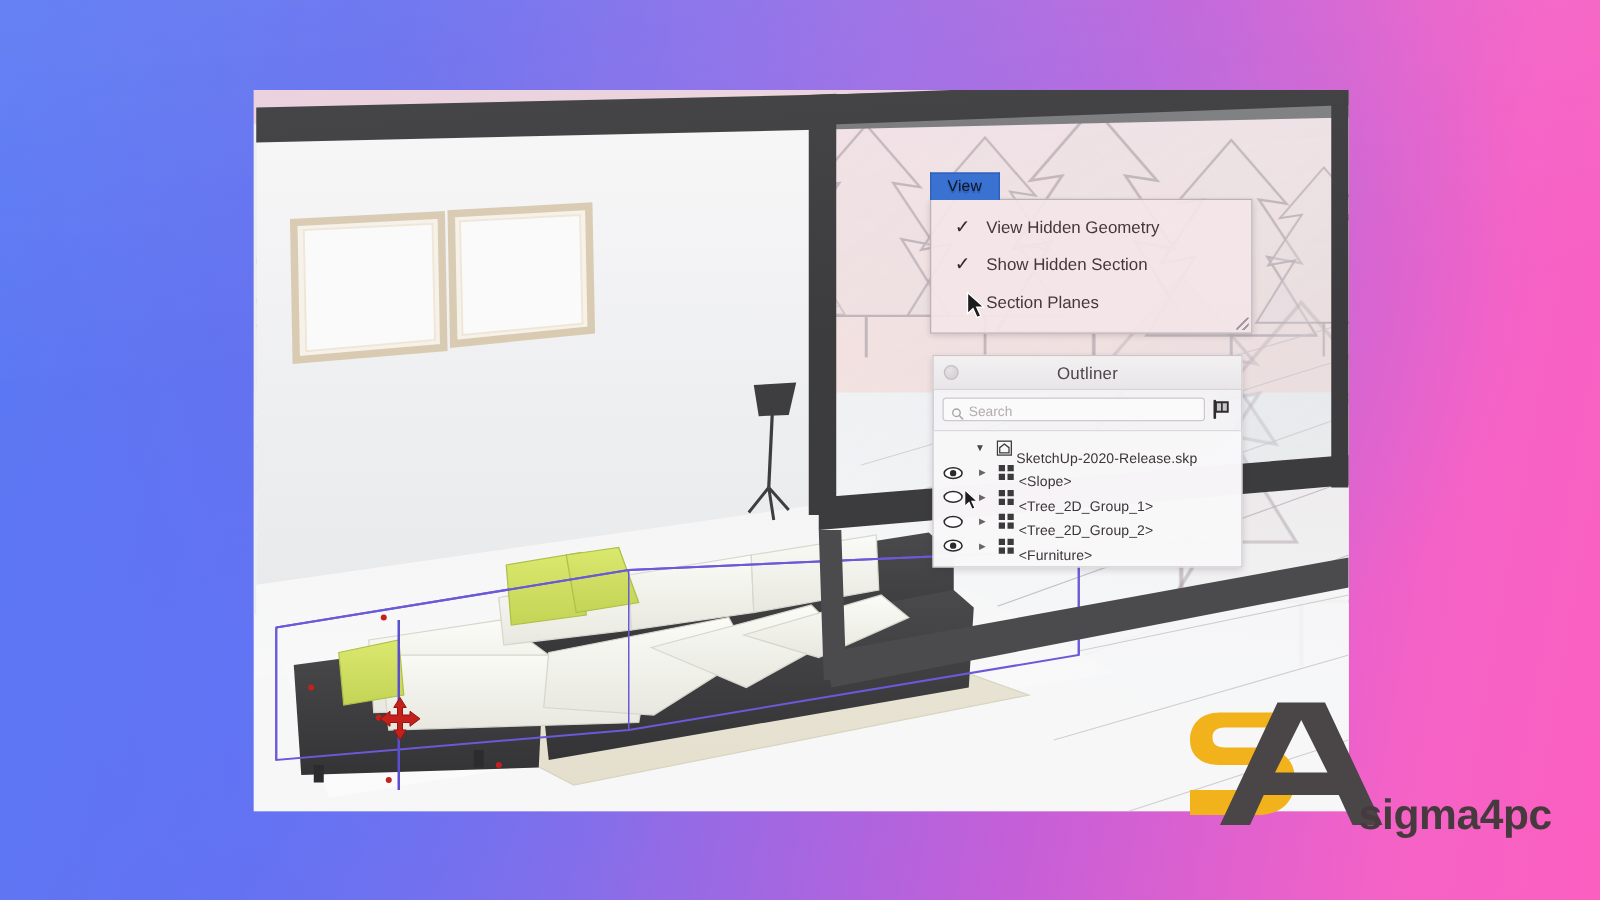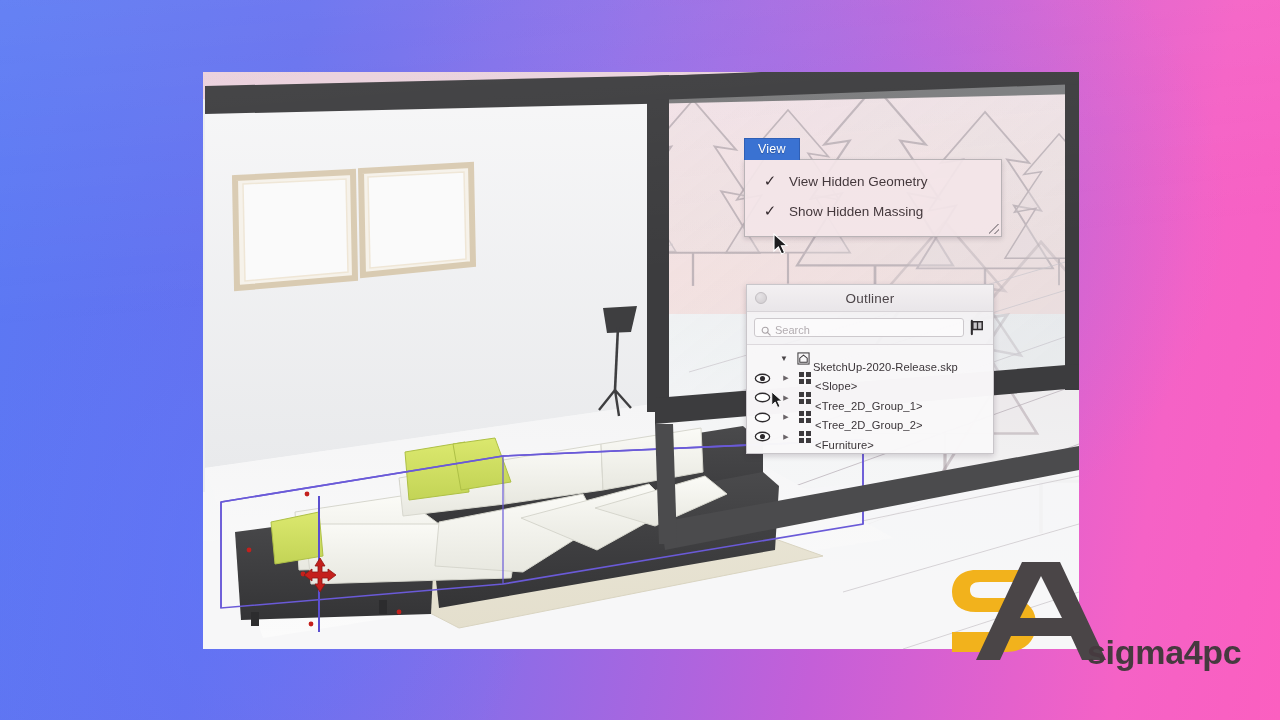--- a/index.html
+++ b/index.html
@@ -46,21 +46,21 @@
   }
 
   svg.scene { position:absolute; left:0; top:0; width:876px; height:577px; }
 
   
   #view-menu {
     position:absolute; left:541px; top:66px; width:258px; z-index:40;
   }
   .view-tab {
     display:inline-block; padding:3px 13px 4px;
-    background:#3a72d2; color:#ffffff; font-size:12.5px; letter-spacing:.2px;
+    background:#3a72d2; color:#0f172a; font-size:12.5px; letter-spacing:.2px;
     border:1px solid #2f5fb5; border-bottom:none; position:relative; z-index:2;
     text-shadow:0 1px 1px rgba(0,0,0,.25);
   }
   .view-body {
     border:1px solid #b9b3b6; background:rgba(243,229,232,.93);
     box-shadow:0 2px 5px rgba(40,20,40,.18);
     padding:6px 0 10px; margin-top:-1px; position:relative;
   }
   .vm-row {
     display:flex; align-items:center; height:30px; padding:0 10px;
@@ -324,23 +324,27 @@
       <div class="view-tab">View</div>
       <div class="view-body">
 
         <div class="vm-row">
           <span class="vm-check">✓</span>
           <span class="vm-label">View Hidden Geometry</span>
         </div>
 
         <div class="vm-row">
           <span class="vm-check">✓</span>
-          <span class="vm-label">Show Hidden Massing</span>
-        </div>
-
+          <span class="vm-label">Show Hidden Section</span>
+        </div>
+
+        <div class="vm-row">
+          <span class="vm-check"></span>
+          <span class="vm-label">Section Planes</span>
+        </div>
 
         <svg class="vm-cursor" width="18" height="24" viewBox="0 0 18 24">
           <path d="M1,1 L1,18 L5.4,14 L8.6,21 L11.6,19.6 L8.4,12.8 L14,12.6 Z" fill="#1d1d1f" stroke="#ffffff" stroke-width="1.1"></path>
         </svg>
 
         <span class="vm-grip"></span>
       </div>
     </div>
 
     <div id="outliner">

